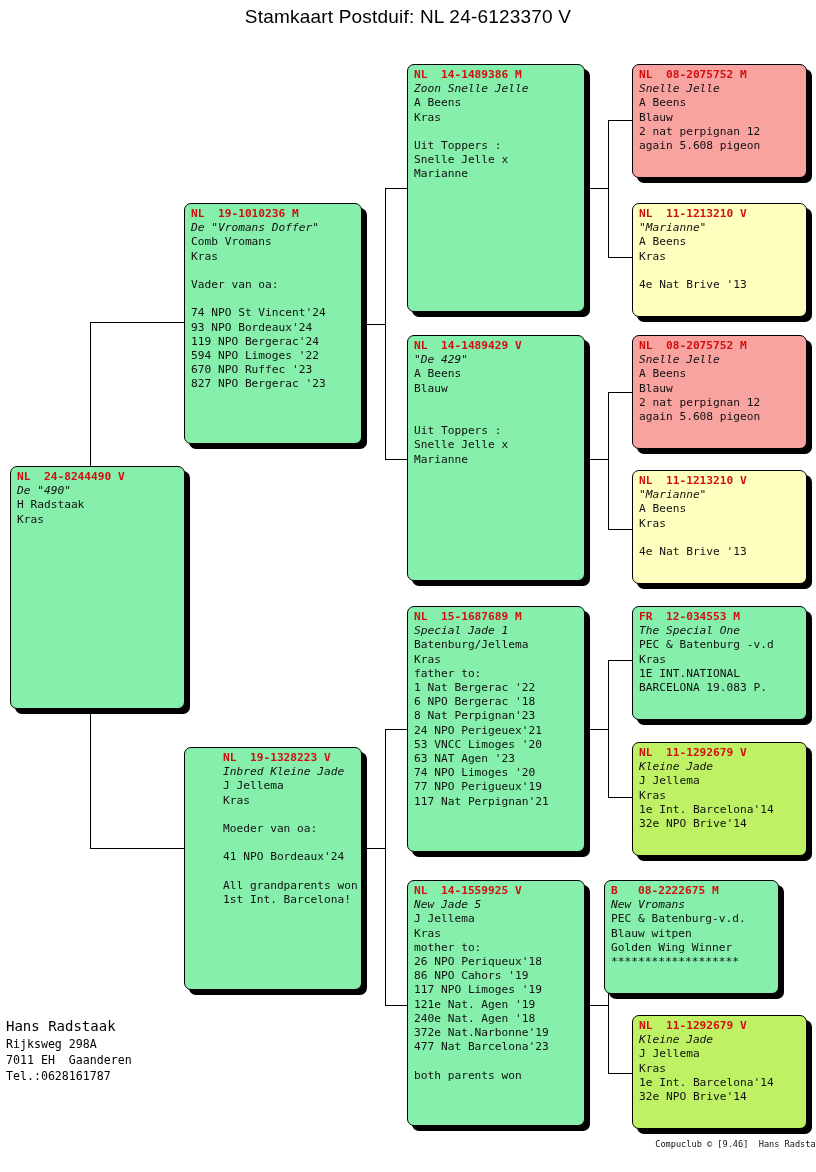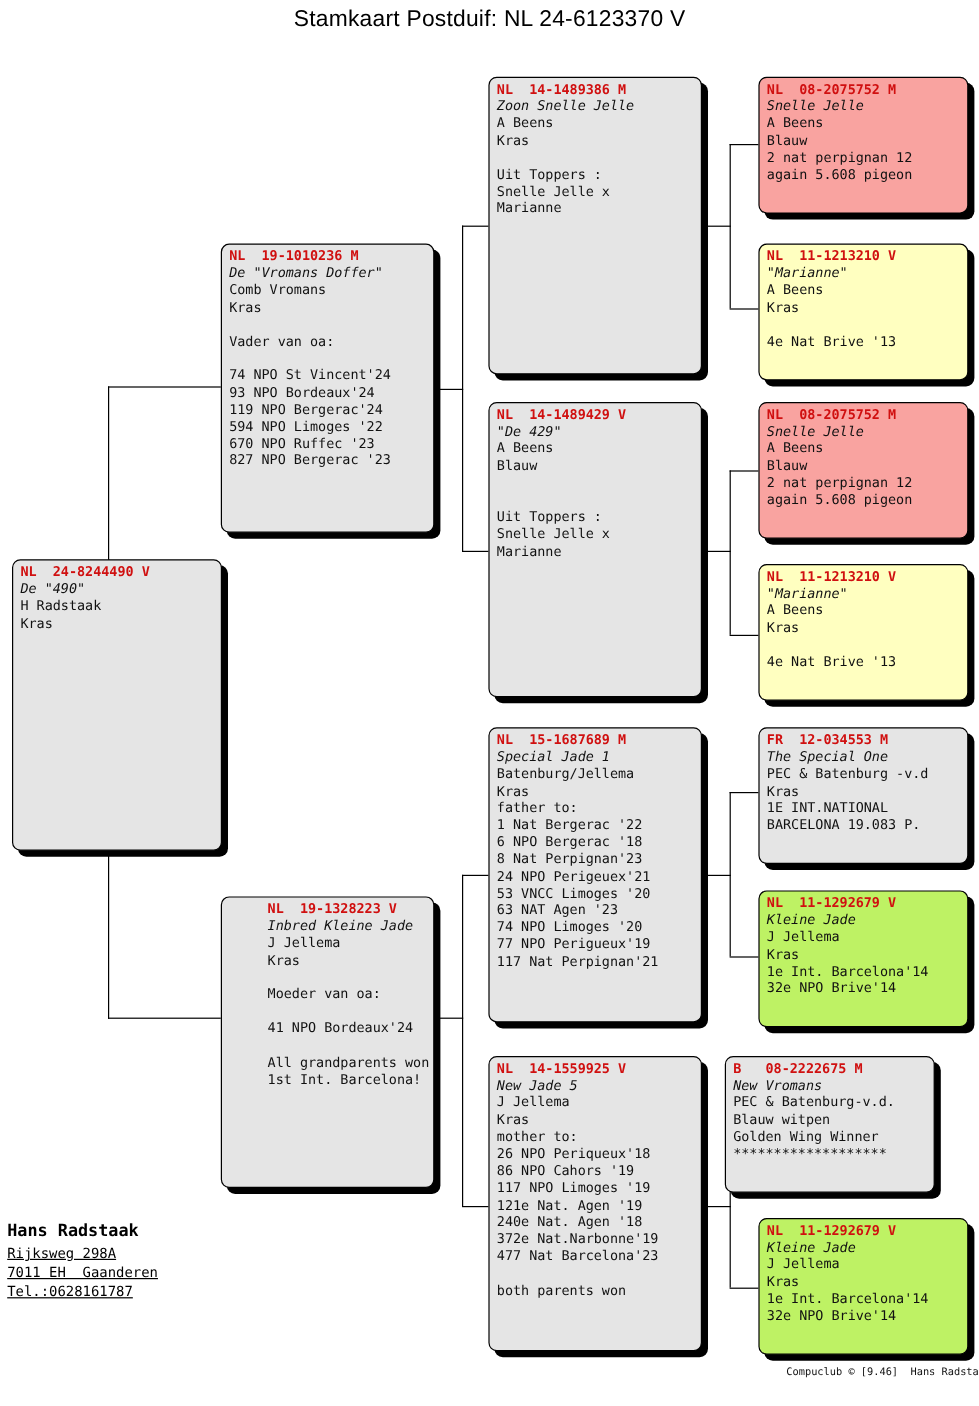--- a/index.html
+++ b/index.html
@@ -9,39 +9,39 @@
     -webkit-font-smoothing:none;
   }
   #title{
     position:absolute;left:0;top:6px;width:816px;text-align:center;
     font-family:"Liberation Sans","DejaVu Sans",sans-serif;
     font-size:19px;color:#000;letter-spacing:0.2px;
   }
   
   .box{
     position:absolute;box-sizing:border-box;
-    border:1px solid #000;border-radius:7px;background:#e5e5e5;
+    border:1px solid #000;border-radius:7px;background:#86efac;
     box-shadow:5px 5px 0 0 #000;
     padding:3px 5px 2px 6px;overflow:hidden;
     font-size:11.2px;line-height:14.2px;color:#111;
   }
   .box .ring{color:#d01010;font-weight:bold;white-space:pre;}
   .box .nick{font-style:italic;white-space:pre;}
   .box .ln{white-space:pre;}
   .box .blank{height:14.2px;}
   .pink{background:#f9a3a0;}
   .yellow{background:#ffffc0;}
   .green{background:#bef264;}
   
   .hline{position:absolute;height:1px;background:#000;}
   .vline{position:absolute;width:1px;background:#000;}
   
   #owner{position:absolute;left:6px;top:1017px;}
-  #owner .oname{font-size:14px;font-weight:bold;line-height:19px;white-space:pre;}
-  #owner .oline{font-size:11.6px;line-height:16px;white-space:pre;text-decoration:underline;}
+  #owner .oname{font-size:14px;font-weight:normal;line-height:19px;white-space:pre;}
+  #owner .oline{font-size:11.6px;line-height:16px;white-space:pre;}
   #footer{
     position:absolute;left:16px;top:1139px;width:810px;text-align:right;
     font-size:8.6px;color:#111;white-space:pre;
   }
 </style>
 </head>
 <body>
 
 <div id="title">Stamkaart Postduif: NL  24-6123370 V</div>
 

